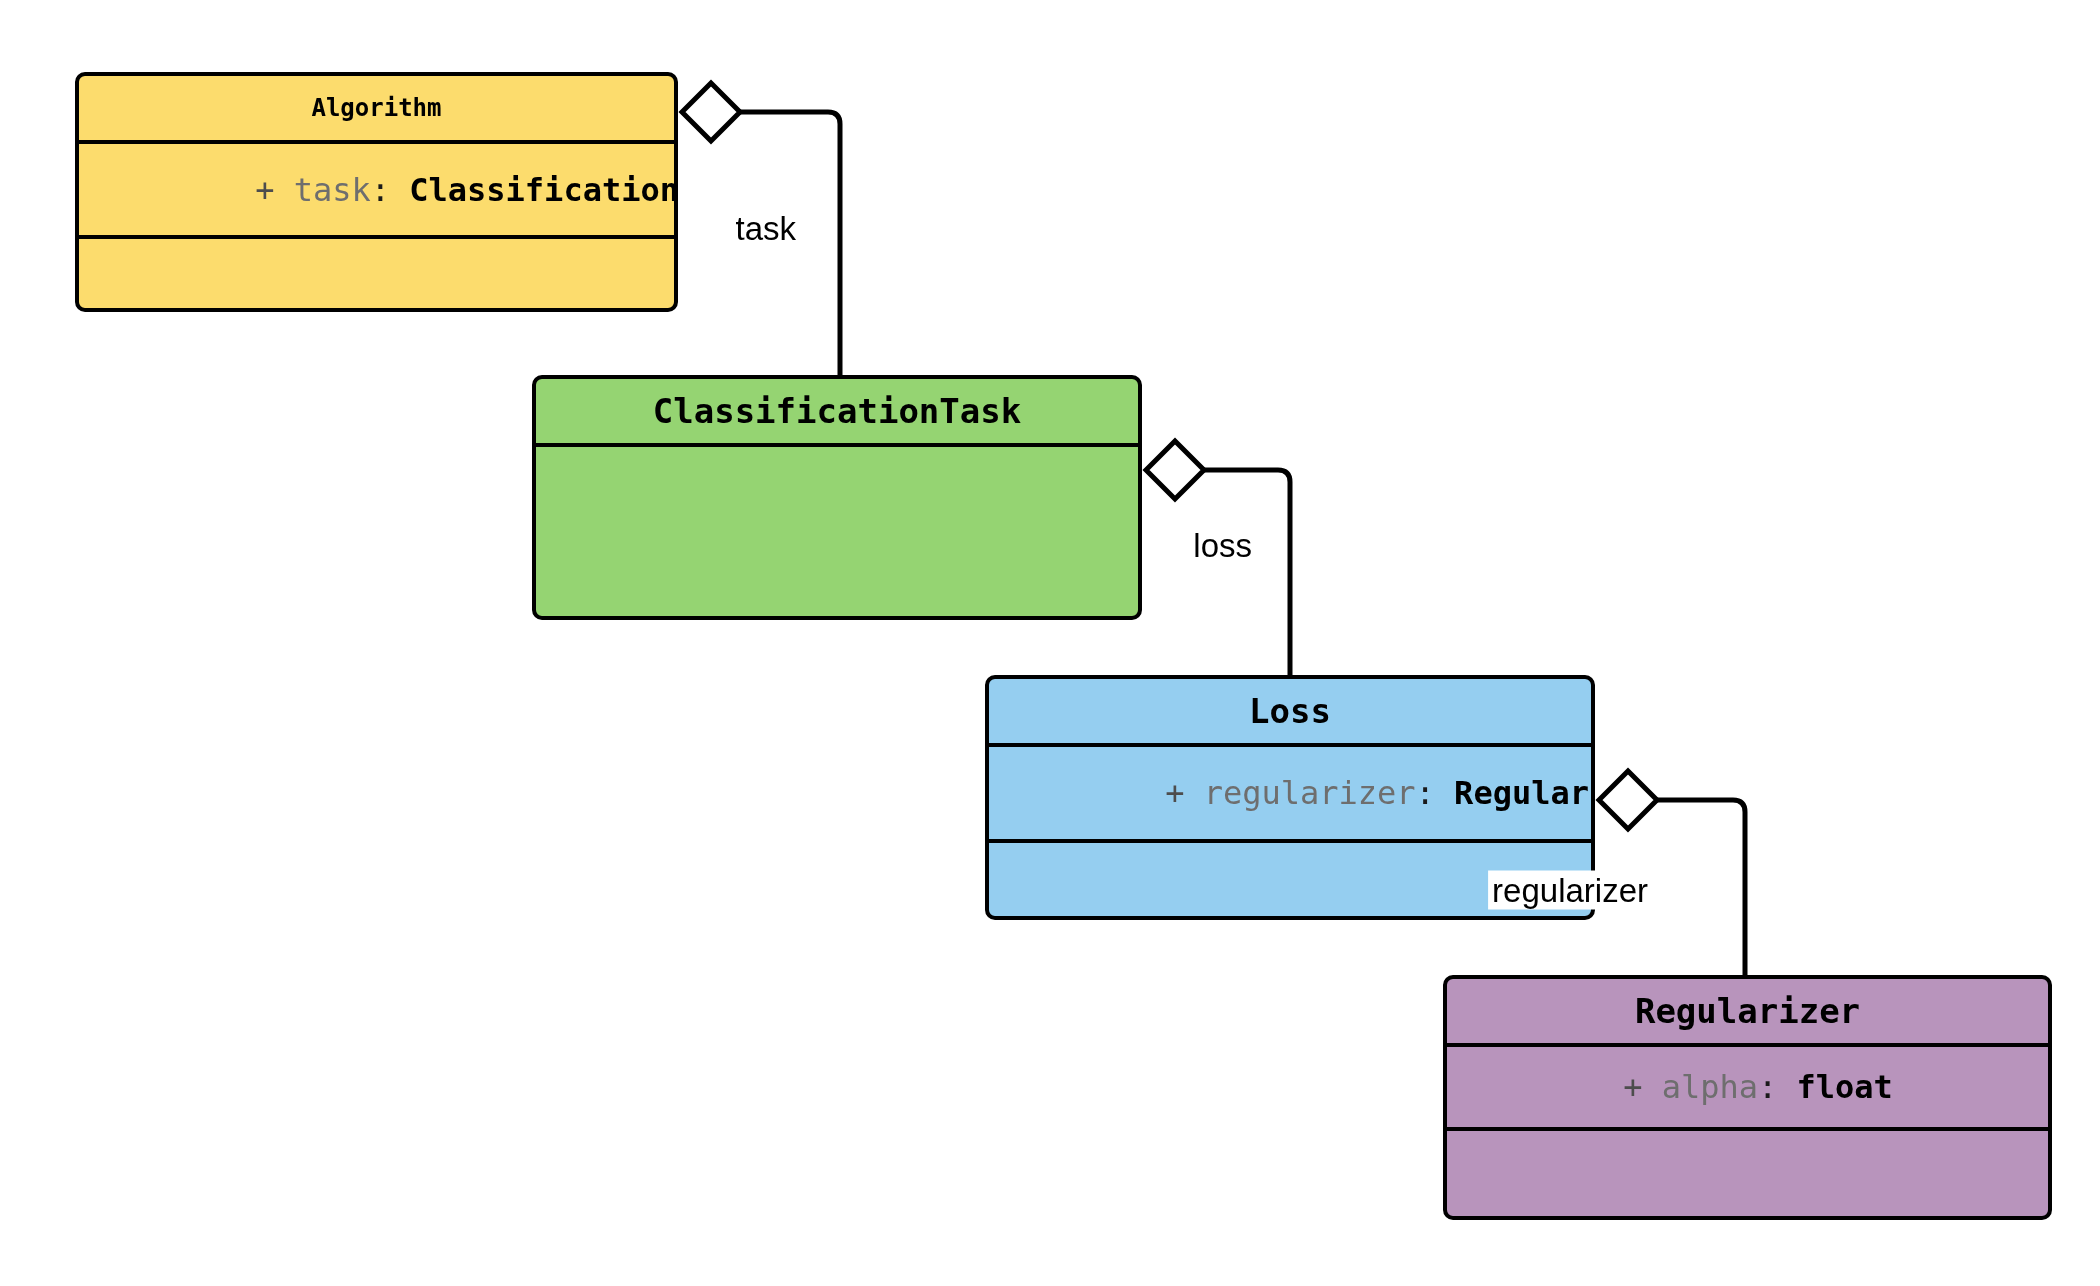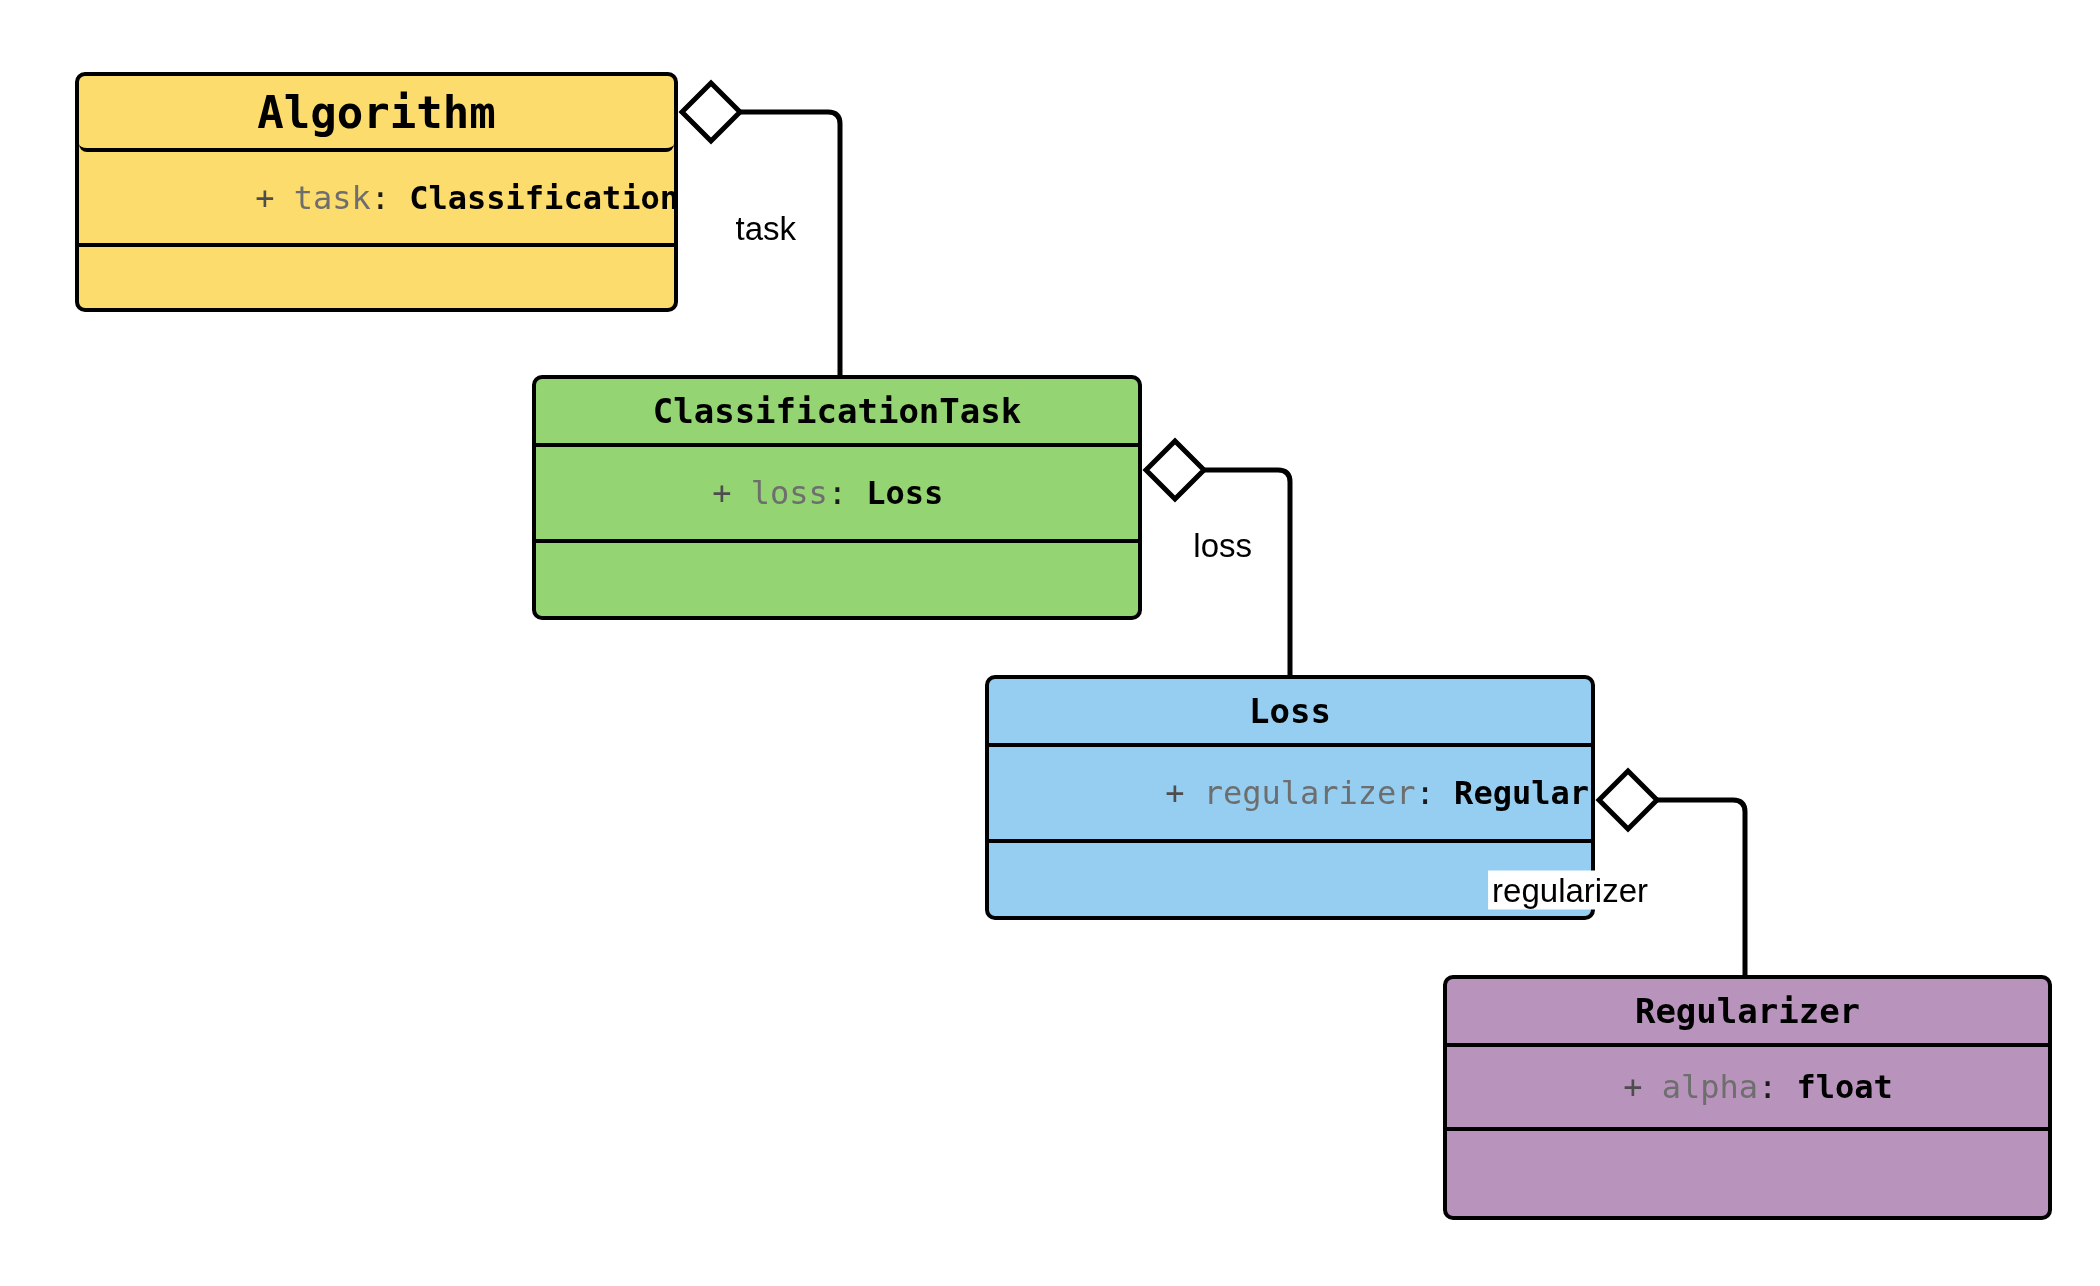--- a/index.html
+++ b/index.html
@@ -105,39 +105,34 @@
       <path d="M 1204,470 L 1278,470 Q 1290,470 1290,482 L 1290,675" fill="none" stroke="#000000" stroke-width="5" stroke-linecap="butt"></path>
     </g>
 
     <g>
       <polygon points="1599,800 1628,771 1657,800 1628,829" fill="#ffffff" stroke="#000000" stroke-width="5" stroke-linejoin="miter"></polygon>
       <path d="M 1657,800 L 1733,800 Q 1745,800 1745,812 L 1745,975" fill="none" stroke="#000000" stroke-width="5" stroke-linecap="butt"></path>
     </g>
   </svg>
 
   <div class="uml-class" style="left:75px; top:72px; width:603px; height:240px; background:#fcdc6d;">
-    <div class="compartment-title" style="height:76px; font-size:44px;border-radius:8px;">
+    <div class="compartment-title" style="height:68px; font-size:24px;">
       <span>Algorithm</span>
     </div>
     <div class="compartment-attrs" style="height:95px; font-size:32px;">
       <div class="attr-line">
         <span class="attr-vis">+</span><span class="attr-vis"> </span><span class="attr-name">task</span><span class="attr-colon">:</span><span class="attr-colon"> </span><span class="attr-type">ClassificationTask</span>
       </div>
     </div>
     <div class="compartment-methods"></div>
   </div>
 
   <div class="uml-class" style="left:532px; top:375px; width:610px; height:245px; background:#95d472;">
     <div class="compartment-title" style="height:68px; font-size:34px;">
       <span>ClassificationTask</span>
-    </div>
-    <div class="compartment-attrs" style="height:96px; font-size:32px;">
-      <div class="attr-line">
-        <span class="attr-vis">+</span><span class="attr-vis"> </span><span class="attr-name">loss</span><span class="attr-colon">:</span><span class="attr-colon"> </span><span class="attr-type">Loss</span>
-      </div>
     </div>
     <div class="compartment-methods"></div>
   </div>
 
   <div class="uml-class" style="left:985px; top:675px; width:610px; height:245px; background:#95cef0;">
     <div class="compartment-title" style="height:68px; font-size:34px;">
       <span>Loss</span>
     </div>
     <div class="compartment-attrs" style="height:96px; font-size:32px;">
       <div class="attr-line">

